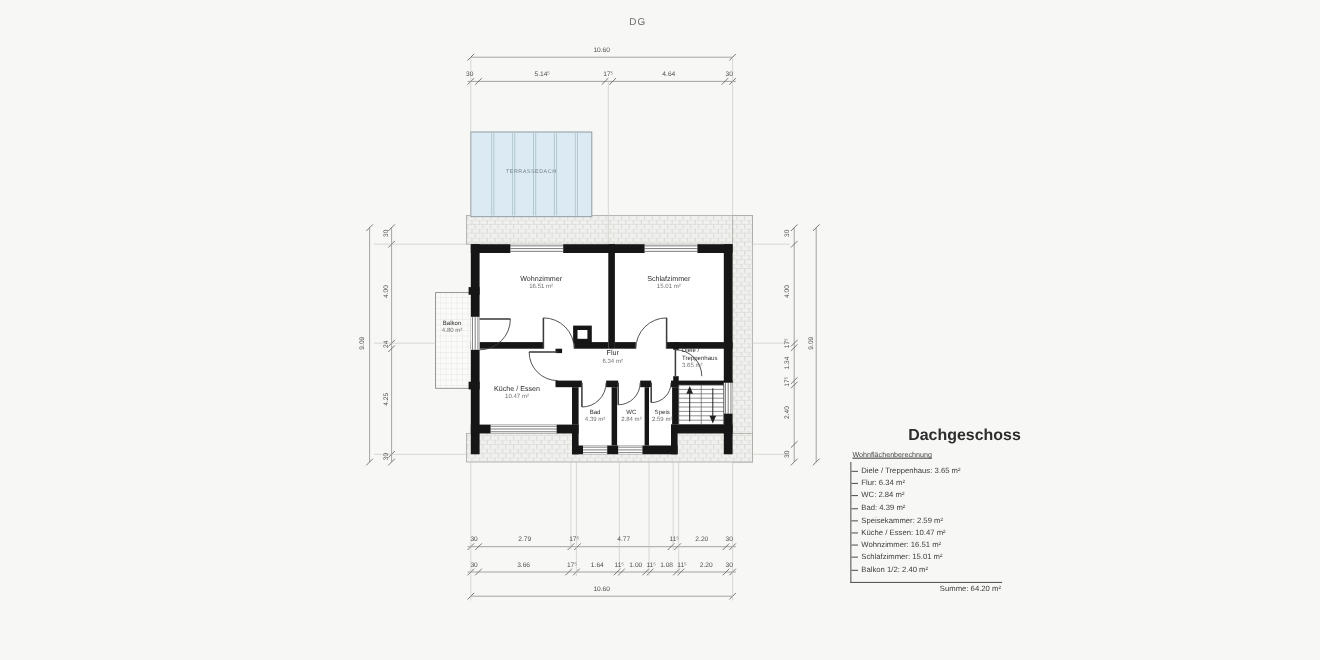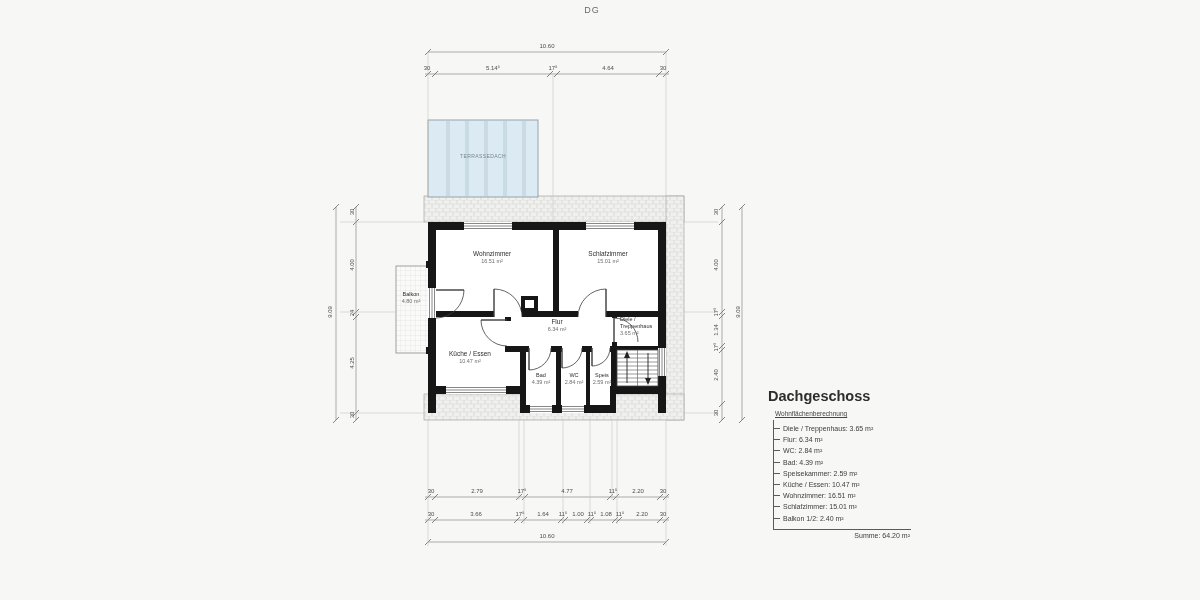--- a/index.html
+++ b/index.html
@@ -1,30 +1,30 @@
 <!DOCTYPE html>
 <html><head>
 <meta charset="utf-8">
 <style>
   html,body{margin:0;padding:0;background:#f7f7f5;}
   body{width:1200px;height:600px;overflow:hidden;font-family:"Liberation Sans",sans-serif;}
   #canvas{position:relative;width:1200px;height:600px;background:#f7f7f5;}
   svg{position:absolute;left:0;top:0;}
-  .dg-title{position:absolute;left:572px;top:5px;width:40px;text-align:center;
+  .dg-title{position:absolute;left:572px;top:15px;width:40px;text-align:left;
             font-size:9px;color:#6a6a6a;letter-spacing:1px;}
   .dim{position:absolute;font-size:6px;line-height:1;color:#4e4e4e;text-align:center;white-space:nowrap;}
   .dim.v{transform:rotate(-90deg);transform-origin:center;width:40px;}
   .room-label{position:absolute;text-align:center;line-height:1.3;}
   .room-label .rn{display:block;font-size:6.5px;color:#2e2e2e;}
   .room-label .ra{display:block;font-size:5.5px;color:#6e6e6e;}
   .room-label.small .rn{font-size:5.5px;}
   .room-label.left{text-align:left;}
   .terr-label{position:absolute;font-size:5px;color:#76868e;letter-spacing:.4px;text-align:center;}
   .legend{position:absolute;left:768px;top:388px;width:160px;}
-  .legend-title{font-size:14.5px;font-weight:600;color:#2d2d2d;margin:0 0 6px 0;}
+  .legend-title{font-size:14.5px;font-weight:600;color:#2d2d2d;margin:0 0 6px 0;text-align:right;}
   .legend-subtitle{font-size:6.5px;color:#454545;text-decoration:underline;margin:0 0 3px 7px;}
   .legend-list{list-style:none;margin:0 0 0 5px;padding:3px 0 5px 9px;
                border-left:1px solid #5a5a5a;border-bottom:1px solid #5a5a5a;width:128px;}
   .legend-list li{position:relative;font-size:7px;line-height:11.2px;color:#3c3c3c;white-space:nowrap;}
   .legend-list .tick{position:absolute;left:-9px;top:5px;width:6px;border-top:1px solid #5a5a5a;}
   .legend-total{font-size:7px;color:#3c3c3c;text-align:right;width:142px;margin-top:2px;}
 </style>
 </head>
 <body>
 

